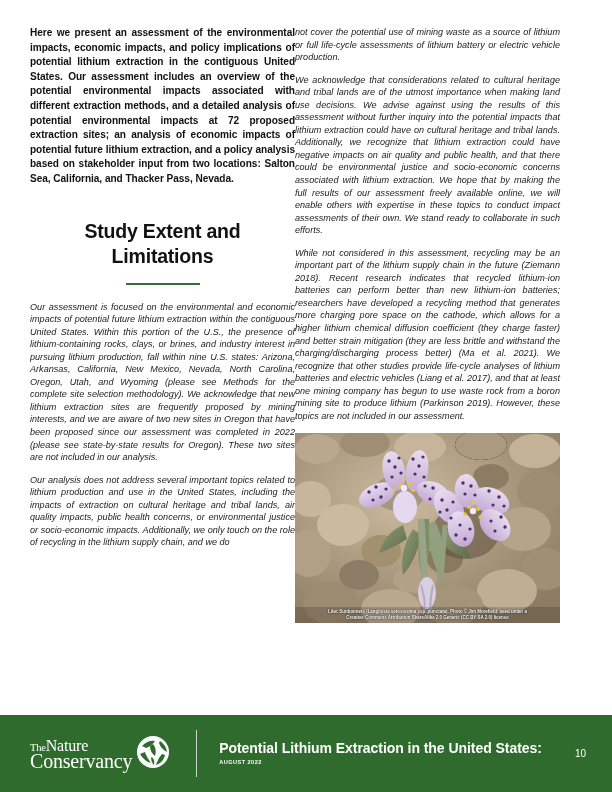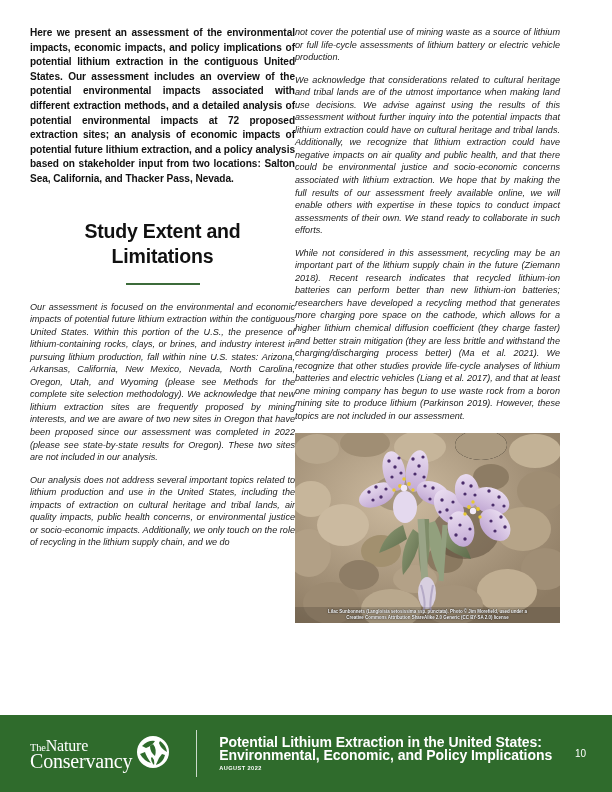--- a/index.html
+++ b/index.html
@@ -380,18 +380,17 @@
           <path d="M16 22 q3 3 2 8 q-3 -3 -3 -7 Z" fill="#2f6b2c"></path>
         </svg>
       </span>
     </div>
   </div>
 
   <div class="divider-v"></div>
 
   <div class="foot-title">
     <div class="t-line">Potential Lithium Extraction in the United States:</div>
-    <div class="t-line">Environmental, Economic, and Policy Implications</div>
     <div class="foot-date">AUGUST 2022</div>
   </div>
 
   <div class="page-num">10</div>
 </div>
 
 </body></html>

